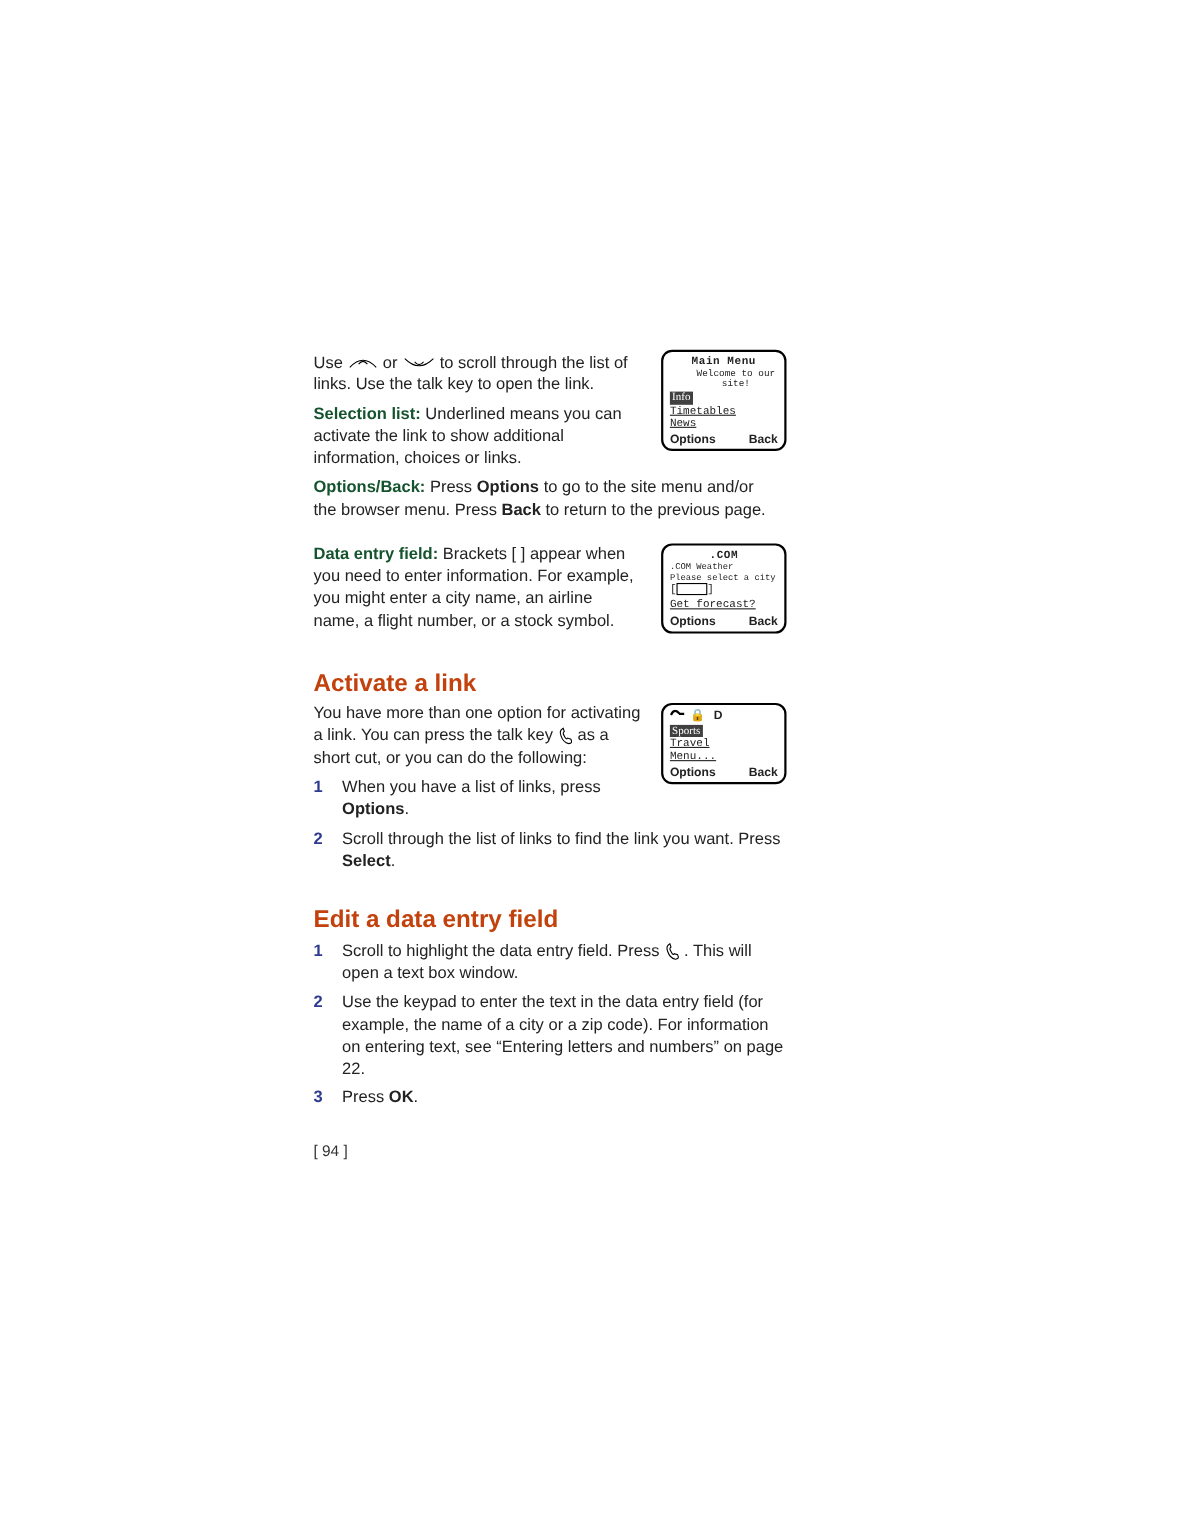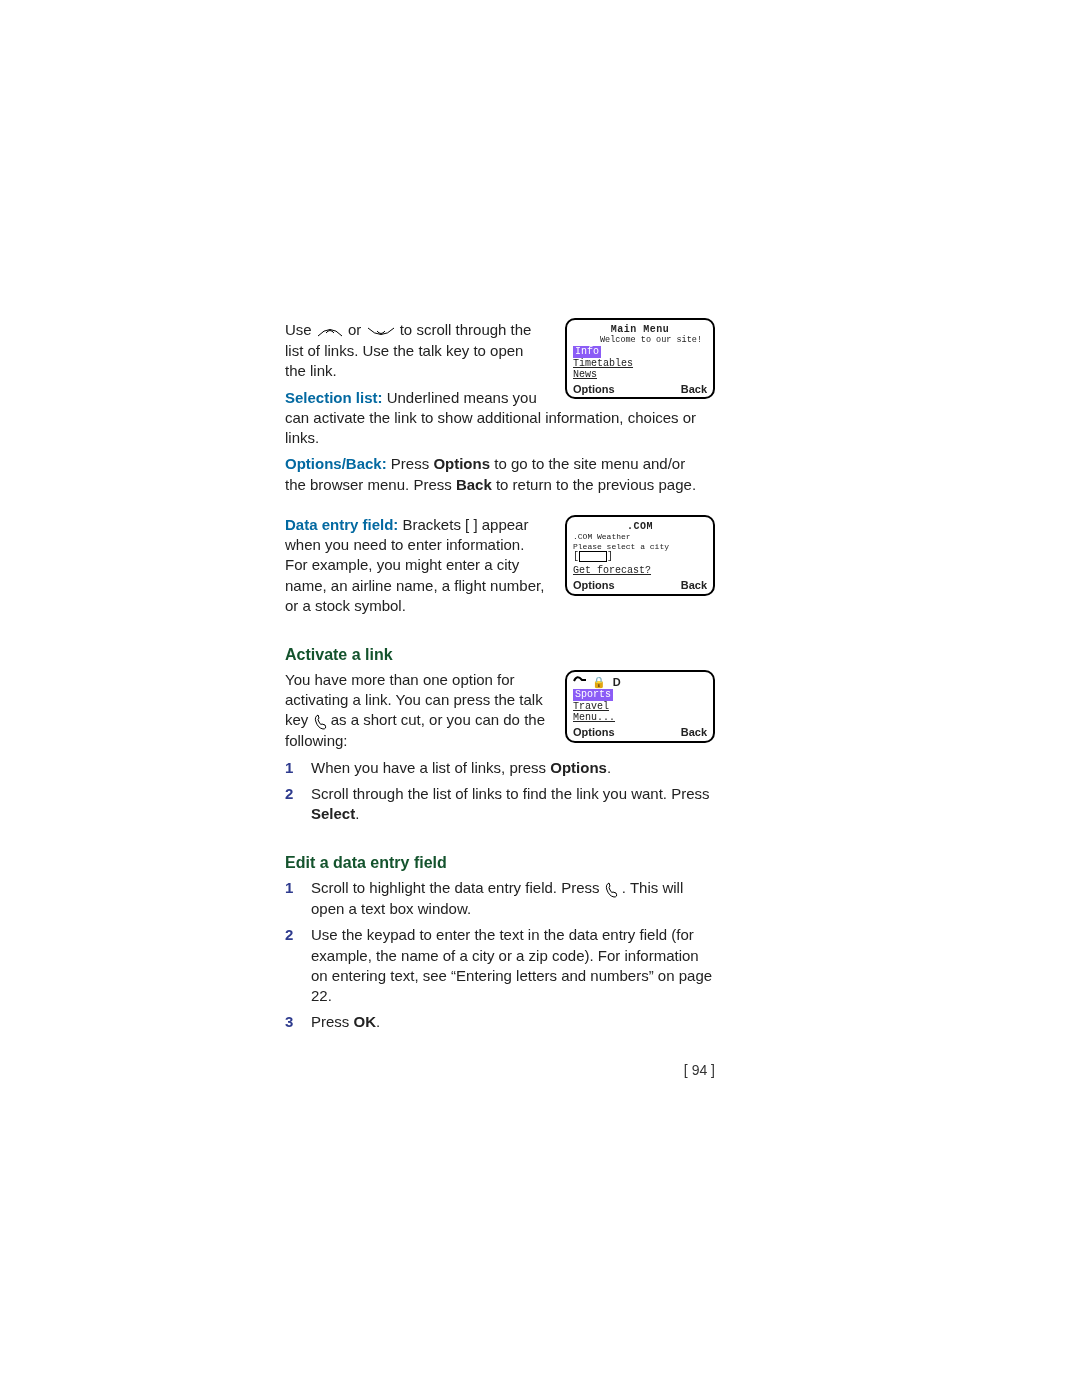--- a/index.html
+++ b/index.html
@@ -22,27 +22,27 @@
   .content-col {
     width: 430px;
   }
   .float-right {
     float: right;
     margin-left: 18px;
     margin-bottom: 8px;
   }
   .bold { font-weight: bold; }
   .heading {
-    font-size: 16px;
+    font-size: 22px;
     font-weight: bold;
-    color: #14532d;
+    color: #c2410c;
     margin-top: 22px;
     margin-bottom: 4px;
   }
-  .term { font-weight: bold; color: #0369a1; text-align: center; }
+  .term { font-weight: bold; color: #14532d; text-align: center; }
   ol.num-steps {
     list-style: none;
     padding-left: 0;
     margin: 4px 0 0 0;
   }
   ol.num-steps > li {
     position: relative;
     padding-left: 26px;
     margin-bottom: 6px;
   }
@@ -53,47 +53,47 @@
     font-weight: bold;
     color: #2e3b8e;
   }
   p { margin: 0 16px 6px 0; }
   .gap { height: 14px; }
 
   
   .phone-screen {
     border: 2px solid #000;
     border-radius: 10px;
-    width: 150px;
+    width: 114px;
     background: #fff;
     font-family: "Courier New", monospace;
     font-size: 10px;
     line-height: 1.15;
     padding: 4px 6px 2px 6px;
     box-sizing: border-box;
     position: relative;
   }
   .phone-screen .title   { text-align:center; font-weight:bold; font-size:10px; letter-spacing:.5px;}
   .phone-screen .subtitle{ text-align:center; font-size:8.5px;margin-left:22px; }
   .phone-screen .row     { font-size:10px; text-decoration:underline; margin-top:1px; }
-  .phone-screen .row.sel { background:#8b5cf6; color:#fff; text-decoration:none; padding:0 2px; display:inline-block;}
+  .phone-screen .row.sel { background:#404040; color:#fff; text-decoration:none; padding:0 2px; display:inline-block;font-family:Liberation Serif, serif;}
   .phone-screen .softkeys{ display:flex; justify-content:space-between; font-weight:bold; font-size:11px; margin-top:2px; font-family: Arial, sans-serif;}
   .phone-screen .tiny    { font-size:8px; }
   .phone-screen .box     { display:inline-block; width:26px; height:9px; border:1px solid #000; vertical-align:middle;}
   .phone-screen .statusbar { font-family: Arial, sans-serif; font-weight:bold; letter-spacing:2px; font-size:11px; }
   .phone-screen .statusbar svg { vertical-align: top; }
 
   
   .key-up, .key-down, .key-talk {
     display:inline-block; vertical-align:middle;
   }
   .key-up svg, .key-down svg, .key-talk svg { vertical-align:middle; }
 
   .pagenum {
-    text-align:right;
+    text-align:left;
     color:#333;
     margin-top:28px;
     font-size:14px;
   }
   .clearfix::after { content:""; display:block; clear:both; }
 </style>
 </head>
 <body>
 
 <div class="page">

